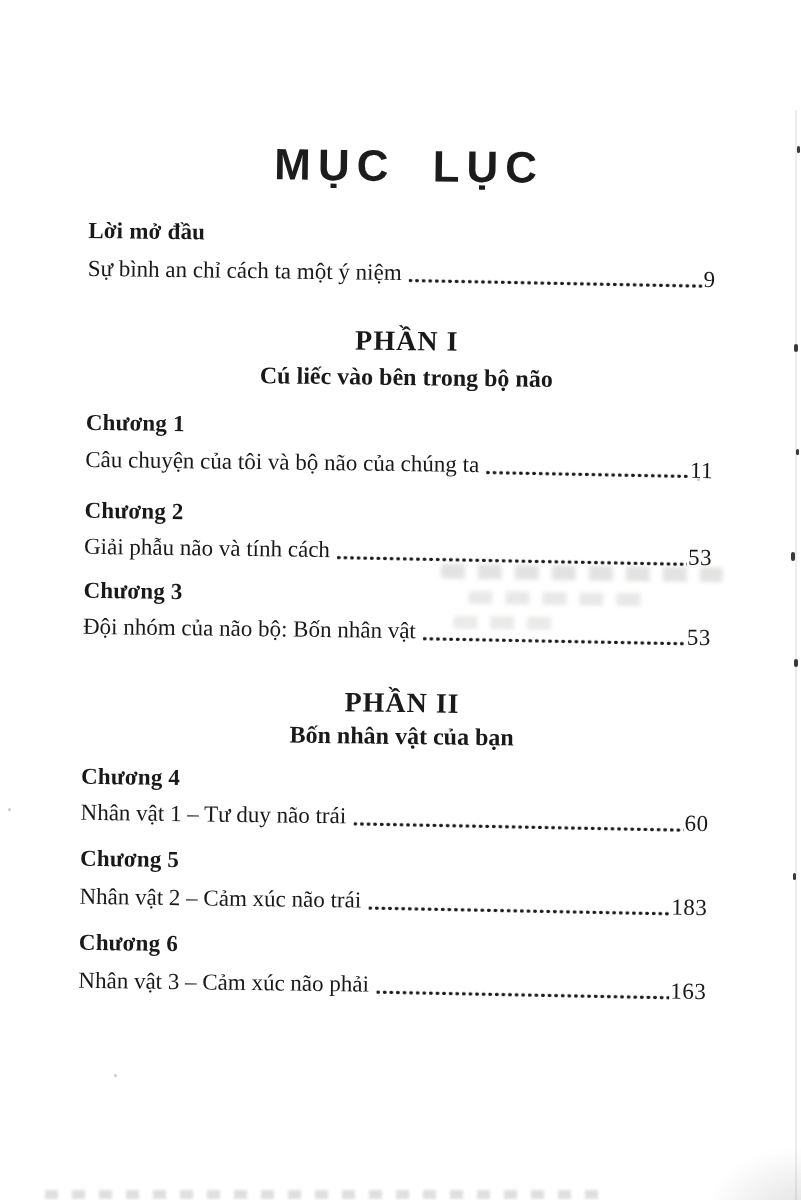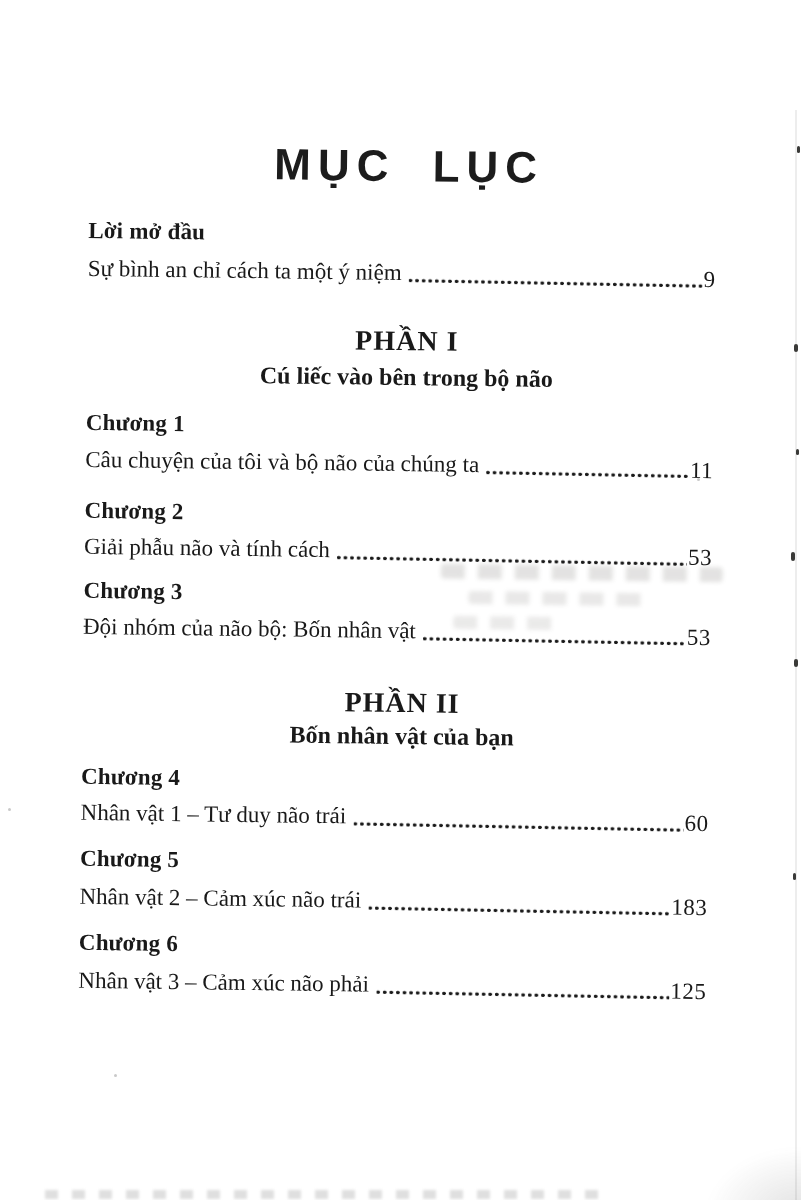--- a/index.html
+++ b/index.html
@@ -173,21 +173,21 @@
     <div class="abs col row" style="top:887px">
       <span class="entry-title">Nhân vật 2 – Cảm xúc não trái</span>
       <span class="dot-leader"></span>
       <span class="page-num">183</span>
     </div>
 
     <div class="abs col entry-heading" style="top:934px">Chương 6</div>
     <div class="abs col row" style="top:971px">
       <span class="entry-title">Nhân vật 3 – Cảm xúc não phải</span>
       <span class="dot-leader"></span>
-      <span class="page-num">125</span>
+      <span class="page-num">163</span>
     </div>
 
     <div class="ghost ghost-line" style="left:442px; top:563px; width:282px; height:15px;"></div>
     <div class="ghost ghost-line" style="left:470px; top:590px; width:175px; height:13px; opacity:0.26;"></div>
     <div class="ghost ghost-line" style="left:455px; top:615px; width:108px; height:13px; opacity:0.24;"></div>
   </div>
 
   <div class="page-edge-line"></div>
   <div class="speck" style="left:797px; top:146px; width:3px; height:7px;"></div>
   <div class="speck" style="left:794px; top:344px; width:4px; height:8px;"></div>

